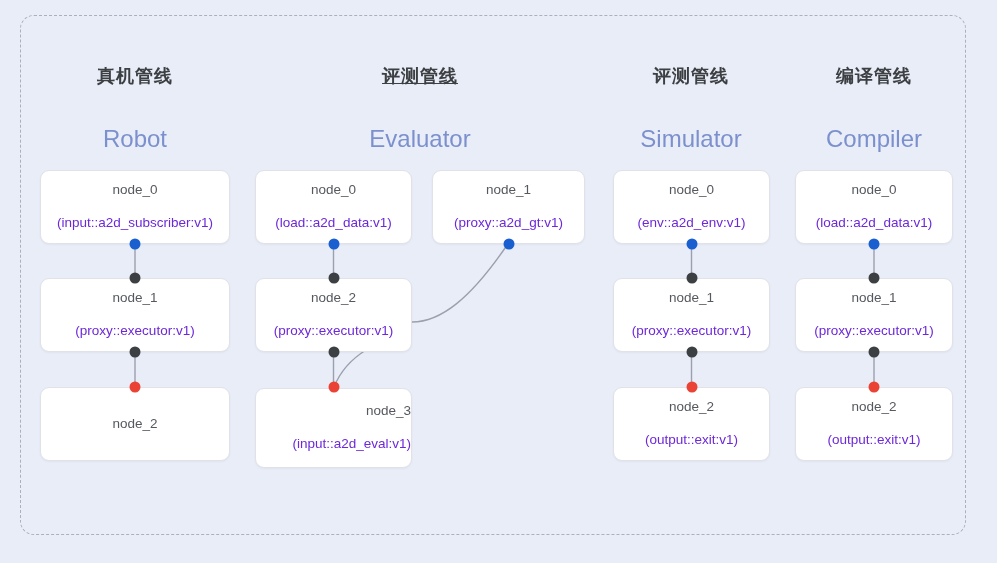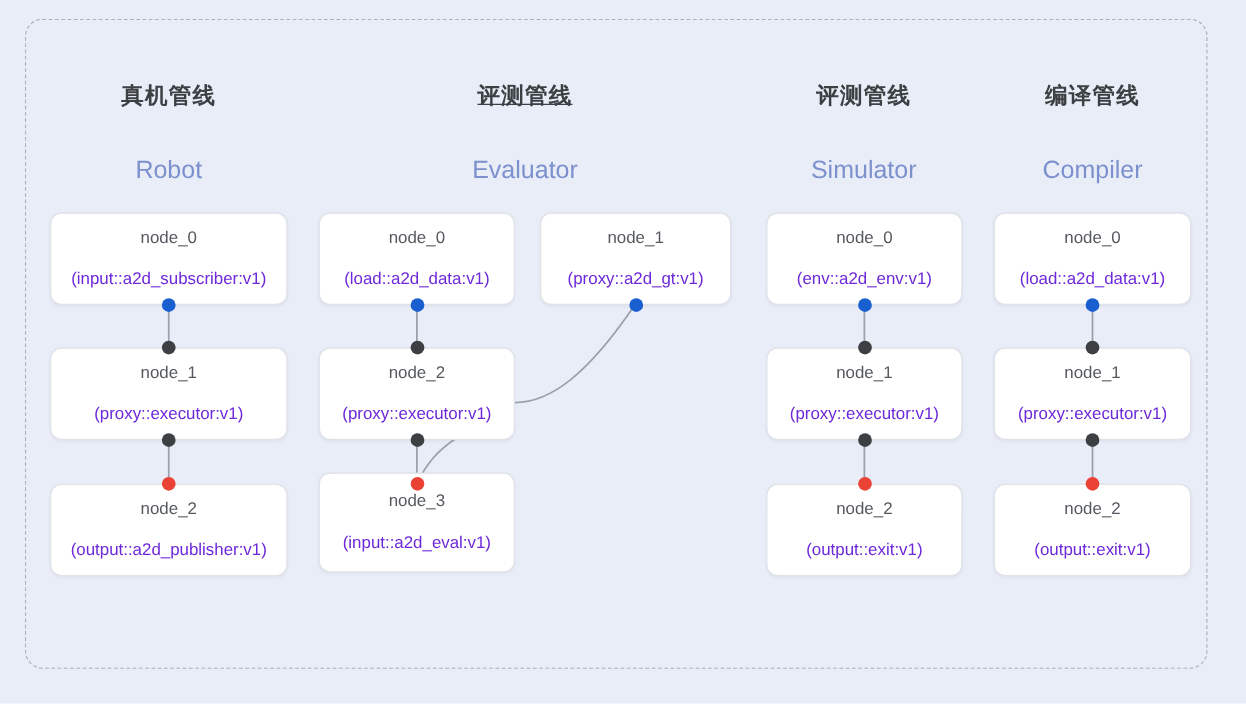--- a/index.html
+++ b/index.html
@@ -35,21 +35,21 @@
     transform: translateX(-50%);
     font-size: 18px;
     font-weight: bold;
     color: #3c4043;
     white-space: nowrap;
     letter-spacing: 1px;
   }
   .col-subtitle {
     position: absolute;
     transform: translateX(-50%);
-    font-size: 20px;
+    font-size: 24px;
     font-weight: normal;
     color: #7b90cd;
     white-space: nowrap;
   }
   
   .node {
     position: absolute;
     box-sizing: border-box;
     background: #ffffff;
     border: 1px solid #e0e2e8;
@@ -123,42 +123,41 @@
       </div>
       <div class="port port-out" style="left: 135px; top: 244px;"></div>
       <div class="node" style="left: 40px; top: 278px; width: 190px; height: 74px;">
         <div class="node-title">node_1</div>
         <div class="node-sub">(proxy::executor:v1)</div>
       </div>
       <div class="port port-mid" style="left: 135px; top: 278px;"></div>
       <div class="port port-mid" style="left: 135px; top: 352px;"></div>
       <div class="node" style="left: 40px; top: 387px; width: 190px; height: 74px;">
         <div class="node-title">node_2</div>
-        <div class="node-sub">(output::a2d_publisher:v1)</div>
       </div>
       <div class="port port-in" style="left: 135px; top: 387px;"></div>
       <div class="col-title" style="left: 420px; top: 64px; text-decoration: underline;">评测管线</div>
       <div class="col-subtitle" style="left: 420px; top: 125px; color: rgb(123, 144, 205);">Evaluator</div>
       <div class="node" style="left: 255px; top: 170px; width: 157px; height: 74px;">
         <div class="node-title">node_0</div>
         <div class="node-sub">(load::a2d_data:v1)</div>
       </div>
       <div class="port port-out" style="left: 333.5px; top: 244px;"></div>
       <div class="node" style="left: 432px; top: 170px; width: 153px; height: 74px;">
         <div class="node-title">node_1</div>
         <div class="node-sub">(proxy::a2d_gt:v1)</div>
       </div>
       <div class="port port-out" style="left: 508.5px; top: 244px;"></div>
       <div class="node" style="left: 255px; top: 278px; width: 157px; height: 74px;">
         <div class="node-title">node_2</div>
         <div class="node-sub">(proxy::executor:v1)</div>
       </div>
       <div class="port port-mid" style="left: 333.5px; top: 278px;"></div>
       <div class="port port-mid" style="left: 333.5px; top: 352px;"></div>
-      <div class="node" style="left: 255px; top: 378px; width: 157px; height: 80px;">
+      <div class="node" style="left: 255px; top: 388px; width: 157px; height: 80px; align-items: flex-end;">
         <div class="node-title">node_3</div>
         <div class="node-sub">(input::a2d_eval:v1)</div>
       </div>
       <div class="port port-in" style="left: 333.5px; top: 387px;"></div>
       <div class="col-title" style="left: 691px; top: 64px;">评测管线</div>
       <div class="col-subtitle" style="left: 691px; top: 125px; color: rgb(123, 144, 205);">Simulator</div>
       <div class="node" style="left: 613px; top: 170px; width: 157px; height: 74px;">
         <div class="node-title">node_0</div>
         <div class="node-sub">(env::a2d_env:v1)</div>
       </div>

